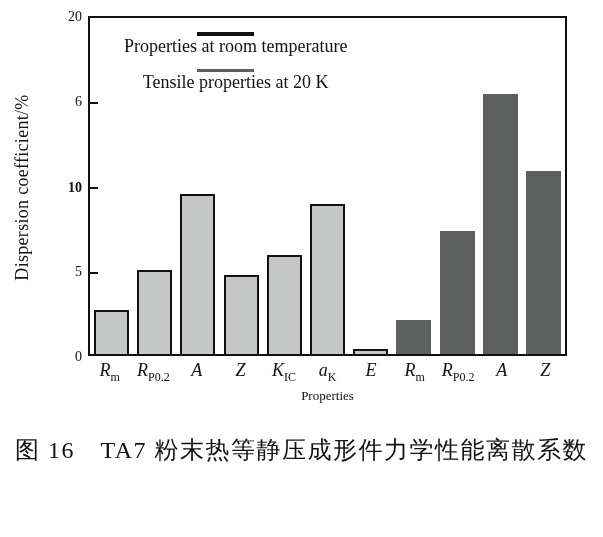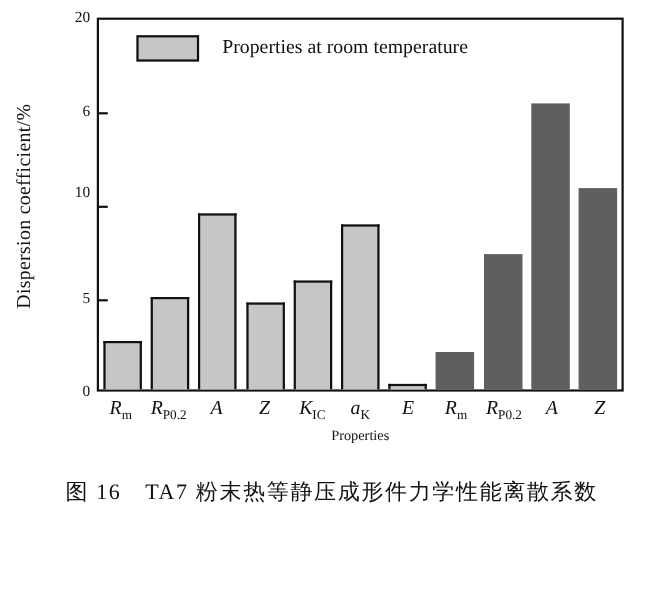--- a/index.html
+++ b/index.html
@@ -30,42 +30,42 @@
 
   
   .xlabels { position: absolute; left: 88px; top: 360px; width: 479px; display: flex; }
   .xlabel { flex: 1 1 0; text-align: center; font-size: 18px; font-style: italic; white-space: nowrap; }
   .xlabel sub { font-style: normal; font-size: 12px; }
   .x-title { position: absolute; left: 88px; top: 388px; width: 479px; text-align: center;
              font-size: 13px; }
 
   
   .legend { position: absolute; left: 34px; top: 14px; }
-  .legend-row { display: flex; align-items: flex-start; height: 24px; margin-bottom: 13px; }
+  .legend-row { display: flex; align-items: center; height: 24px; margin-bottom: 13px; flex-direction: column; }
   .legend-swatch { width: 57px; height: 24px; margin-right: 21px; }
   .legend-swatch.room { background: #c5c7c6; border: 2px solid #111; }
   .legend-swatch.cryo { background: #5e5f5f; }
   .legend-label { font-size: 18px; white-space: nowrap; }
 
   
   .caption { position: absolute; left: 0; top: 434px; width: 603px; text-align: center; }
-  .caption-cn { font-size: 20px; letter-spacing: 1.5px; margin-bottom: 24px; }
+  .caption-cn { font-size: 24px; letter-spacing: 1.5px; margin-bottom: 24px; }
   .caption-en { font-size: 20px; line-height: 26px; }
 </style>
 </head>
 <body>
 
 <div class="figure">
 
   <div class="y-title">Dispersion coefficient/%</div>
 
   <div id="ytick-labels">
       <div class="ytick-label" style="left: 48px; top: 347px;">0</div>
       <div class="ytick-label" style="left: 48px; top: 262px;">5</div>
-      <div class="ytick-label" style="left: 48px; top: 166px;">10</div>
+      <div class="ytick-label" style="left: 48px; top: 178px; font-weight: bold;">10</div>
       <div class="ytick-label" style="left: 48px; top: 92px;">6</div>
       <div class="ytick-label" style="left: 48px; top: 7px;">20</div>
     </div>
 
   <div class="plot">
     <div class="bars" id="bars">
         <div class="bar-slot">
           <div class="bar room" title="2.6" style="height: 13%;"></div>
         </div>
         <div class="bar-slot">
@@ -103,20 +103,24 @@
         <div class="ytick-mark" style="top: 254px;"></div>
         <div class="ytick-mark" style="top: 169px;"></div>
         <div class="ytick-mark" style="top: 84px;"></div>
       </div>
 
     <div class="legend">
       <div class="legend-row">
         <span class="legend-swatch room"></span>
         <span class="legend-label">Properties at room temperature</span>
       </div>
+      <div class="legend-row">
+        <span class="legend-swatch cryo"></span>
+        <span class="legend-label">Tensile properties at 20 K</span>
+      </div>
     </div>
   </div>
 
   <div class="xlabels" id="xlabels">
       <div class="xlabel">R<sub>m</sub></div>
       <div class="xlabel">R<sub>P0.2</sub></div>
       <div class="xlabel">A</div>
       <div class="xlabel">Z</div>
       <div class="xlabel">K<sub>IC</sub></div>
       <div class="xlabel">a<sub>K</sub></div>

